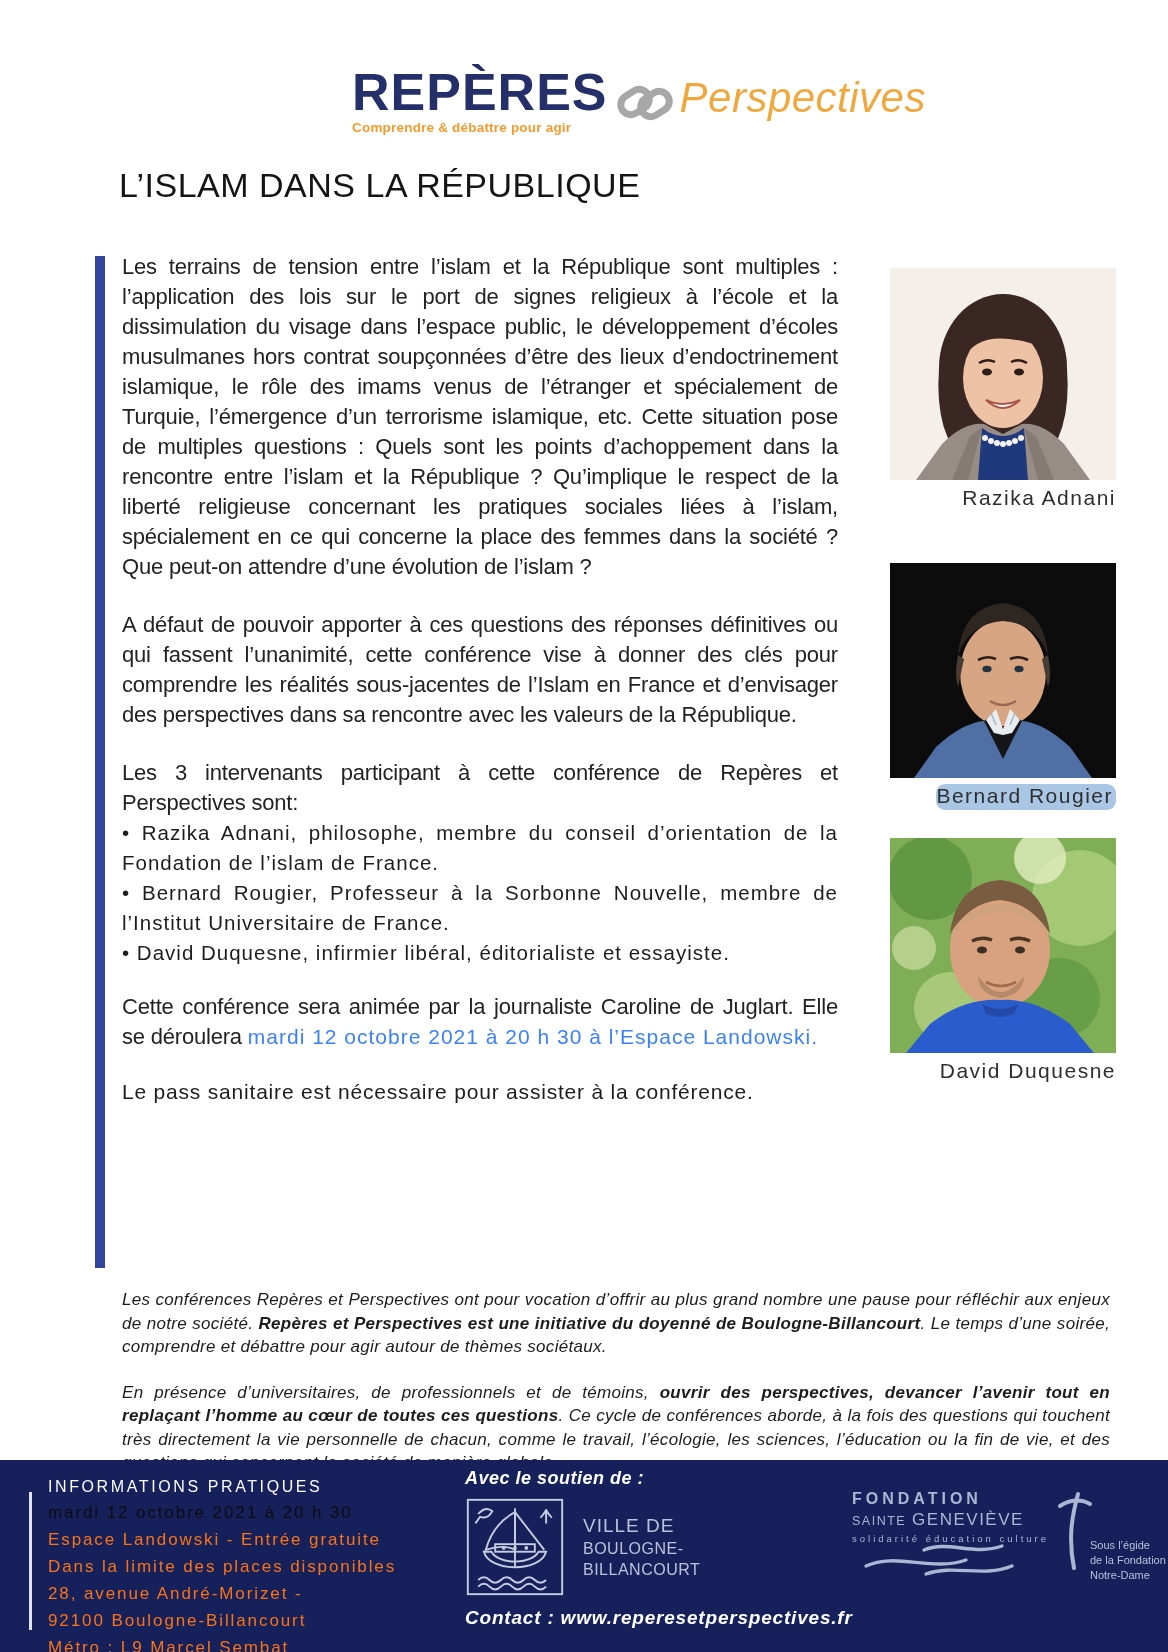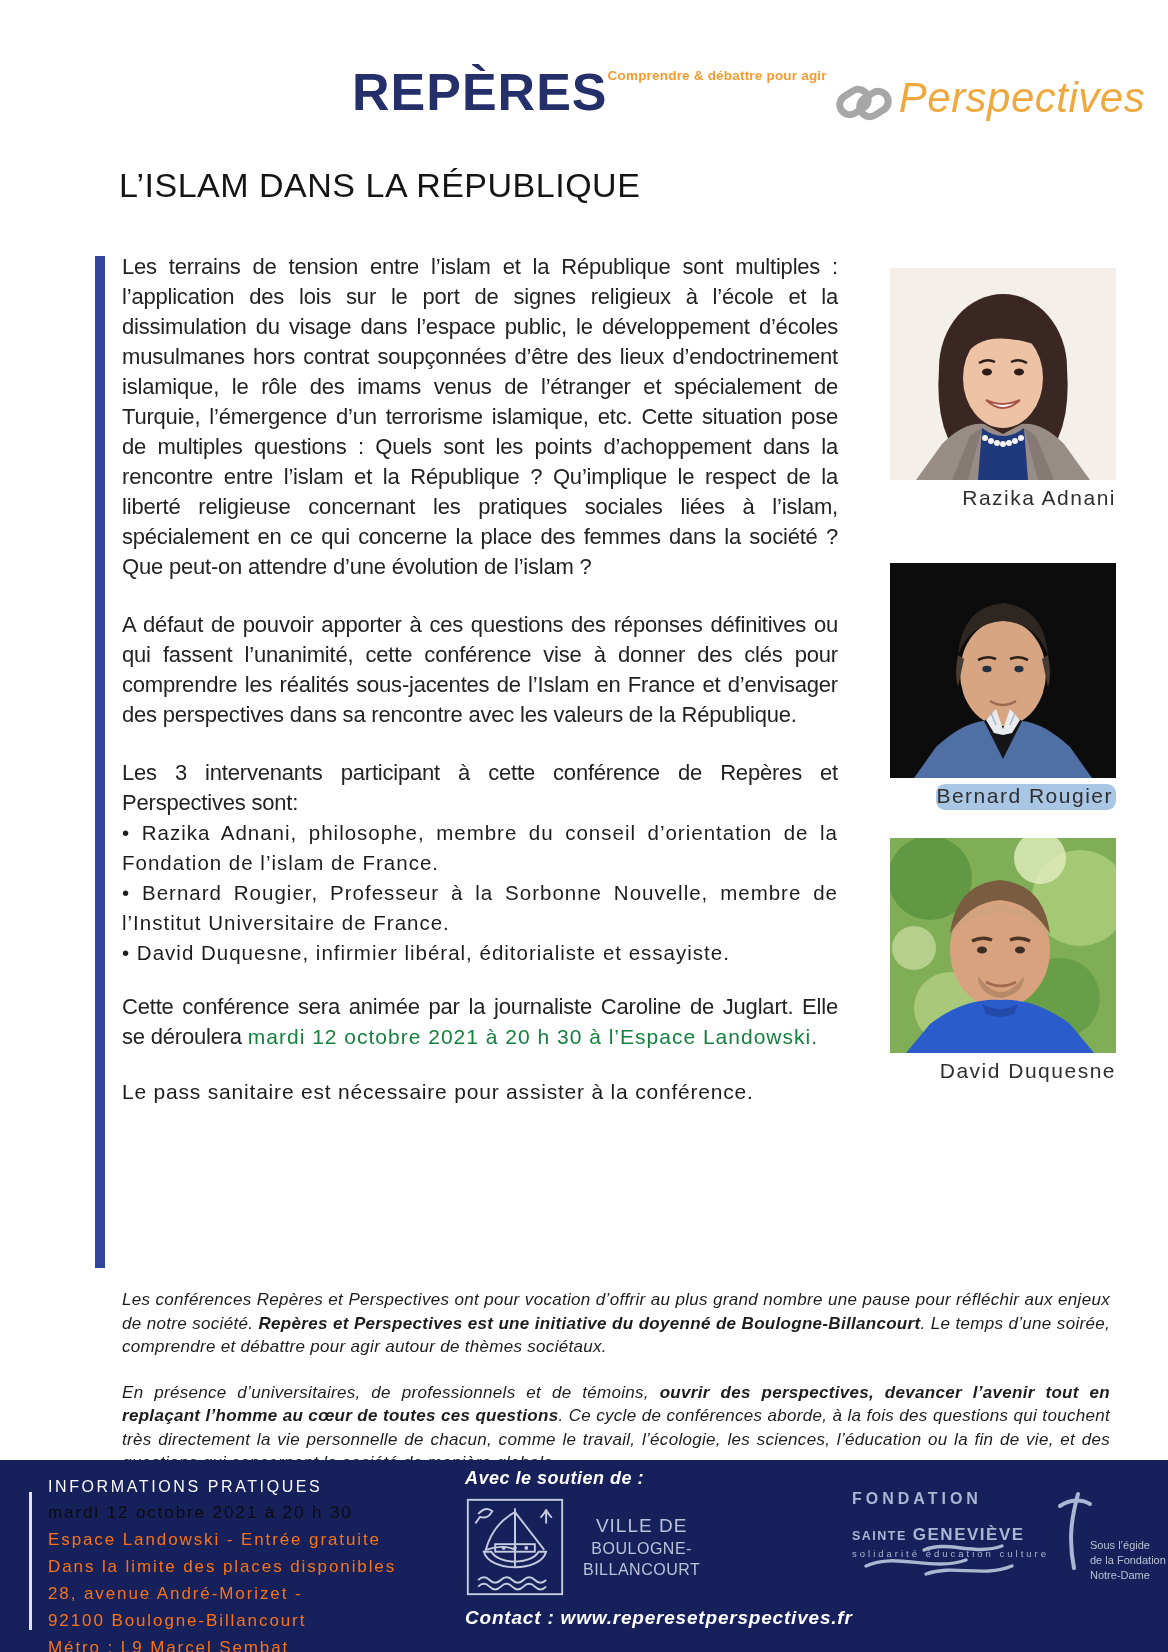--- a/index.html
+++ b/index.html
@@ -3,38 +3,38 @@
 <meta charset="utf-8">
 <style>
   * { margin:0; padding:0; box-sizing:border-box; }
   html,body { background:#ffffff; }
   body { font-family:"Liberation Sans", sans-serif; }
   .page { position:relative; width:1168px; height:1652px; background:#ffffff; overflow:hidden; }
   .abs { position:absolute; }
 
   
   .logo-wrap { left:352px; top:66px; display:flex; align-items:flex-start; }
-  .logo-left { display:flex; flex-direction:row; }
+  .logo-left { display:flex; flex-direction:column; }
   .logo-reperes { font-size:52px; font-weight:700; color:#252f6a; letter-spacing:1px; line-height:52px; }
   .logo-tagline { font-size:13.5px; font-weight:700; color:#f49b2e; margin-top:2px; letter-spacing:0.2px; }
   .logo-chain { margin:10px 4px 0 6px; }
   .logo-perspectives { font-size:42px; font-style:italic; color:#efa83e; margin-top:8px; letter-spacing:0.5px; }
 
   .doc-title { left:119px; top:166px; font-size:34px; color:#141414; letter-spacing:0.5px; font-weight:400; }
 
   
   .blue-bar { left:95px; top:256px; width:10px; height:1012px; background:#30459b; }
 
   .text-col { left:122px; top:252px; width:716px; color:#222; }
   .p-cond { font-size:22px; line-height:30px; text-align:justify; letter-spacing:-0.2px; }
   .gap { height:28px; }
   .gap-sm { height:24px; }
   .p-wide { font-size:20.5px; line-height:30px; text-align:justify; letter-spacing:1px; color:#1d1d1d; }
   .p-pass { font-size:21px; letter-spacing:0.8px; color:#1d1d1d; }
-  .seg-bold { letter-spacing:1px; font-weight:400; font-size:21px; color:#15803d; }
+  .seg-bold { letter-spacing:1px; font-weight:400; font-size:21px; color:#3b82f6; }
 
   
   .speaker { left:890px; width:226px;text-align:right; }
   .speaker .photo { width:226px; display:block; }
   .speaker .caption { margin-top:6px; font-size:21px; letter-spacing:1.5px; color:#2f2f2f; }
   .caption-hl { background:#a9c6e4; display:inline-block; padding:0 3px 2px 0;border-radius:9px; }
 
   
   .about { left:122px; top:1288px; width:988px; color:#1c1c1c; }
   .about p { font-size:17px; line-height:23.5px; font-style:italic; text-align:justify; letter-spacing:0.3px; }
@@ -46,30 +46,30 @@
   .f-bar { left:29px; top:32px; width:3px; height:138px; background:#dfe2ec; position:absolute; }
   .f-info { position:absolute; left:48px; top:18px; color:#f2f2f5; }
   .f-heading { font-size:16px; letter-spacing:2.6px; color:#fafafc; }
   .f-line { font-size:17px; letter-spacing:1.9px; margin-top:7px; color:#f97316; }
   .f-date { color:#0c0c10; }
 
   .f-support { position:absolute; left:465px; top:8px; color:#fff; }
   .f-support-label { font-size:18px; font-style:italic; font-weight:700; letter-spacing:0.5px; }
   .f-citylogo { display:flex; align-items:center; margin-top:8px; }
   .f-ship { flex:0 0 auto; }
-  .f-citytext { margin-left:18px; color:#b9c2d8;text-align:center; }
+  .f-citytext { margin-left:18px; color:#b9c2d8; }
   .f-city1 { font-size:19px; letter-spacing:1px; }
   .f-city2, .f-city3 { font-size:16px; letter-spacing:0.5px; margin-top:3px; }
   .f-contact { margin-top:10px; font-size:19px; font-style:italic; font-weight:700; letter-spacing:0.8px; color:#fdfdfe; }
 
   .f-fond { position:absolute; left:852px; top:30px; width:310px; color:#aab6d2; }
   .f-fond-row { display:flex; align-items:flex-start; }
   .f-fond-texts { width:200px; }
   .f-fond1 { font-size:16px; letter-spacing:4px; font-weight:700; }
-  .f-fond2 { margin-top:17px; letter-spacing:1.5px; font-weight:700; }
+  .f-fond2 { margin-top:2px; letter-spacing:1.5px; font-weight:400; }
   .f-fond2 .sm { font-size:12.5px; }
   .f-fond2 .lg { font-size:17px; }
   .f-fond3 { font-size:9.5px; letter-spacing:3px; margin-top:3px; }
   .f-egide { position:absolute; left:238px; top:48px; width:90px; font-size:11px; line-height:15px; color:#b9c1d6; }
   .f-waves { position:absolute; left:10px; top:52px; }
 </style>
 </head>
 <body>
 
 <div class="page">

